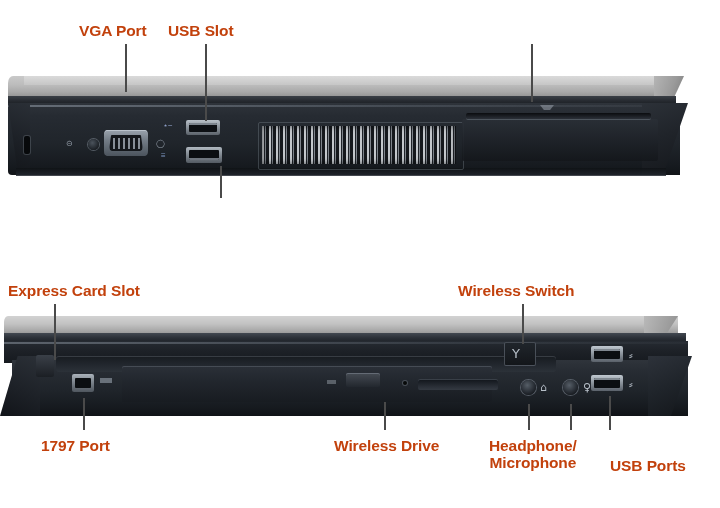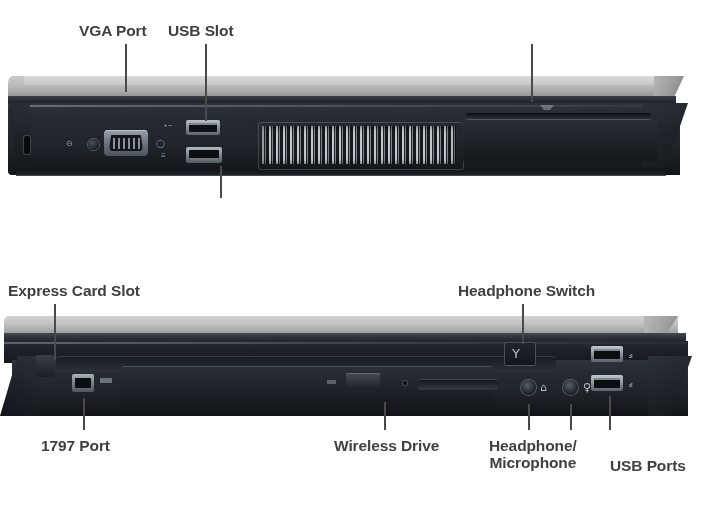--- a/index.html
+++ b/index.html
@@ -18,21 +18,21 @@
     background: #ffffff;
     overflow: hidden;
   }
 
   
   .label {
     position: absolute;
     font-family: "Liberation Sans", sans-serif;
     font-size: 15.5px;
     font-weight: 600;
-    color: #404040;
+    color: #c2410c;
     white-space: nowrap;
     letter-spacing: -0.1px;
     line-height: 17px;
   }
   .label.center { text-align: center; }
   .label .l2 { display: block; }
 
   
   .leader {
     position: absolute;
@@ -538,21 +538,21 @@
   <div class="jack-ico mic">♀</div>
 
   <div class="usb-b u1"></div>
   <div class="usb-glyph g1">⸗</div>
   <div class="usb-b u2"></div>
   <div class="usb-glyph g2">⸗</div>
 
   <div class="label" style="left:8px;top:282px;">Express Card Slot</div>
   <div class="leader" style="left:54px;top:304px;height:56px;"></div>
 
-  <div class="label" style="left:458px;top:282px;">Headphone Switch</div>
+  <div class="label" style="left:458px;top:282px;">Wireless Switch</div>
   <div class="leader" style="left:522px;top:304px;height:40px;"></div>
 
   <div class="leader" style="left:83px;top:398px;height:32px;"></div>
   <div class="label" style="left:41px;top:437px;">1797 Port</div>
 
   <div class="leader" style="left:384px;top:402px;height:28px;"></div>
   <div class="label" style="left:334px;top:437px;">Wireless Drive</div>
 
   <div class="leader" style="left:528px;top:404px;height:26px;"></div>
   <div class="leader" style="left:570px;top:404px;height:26px;"></div>

